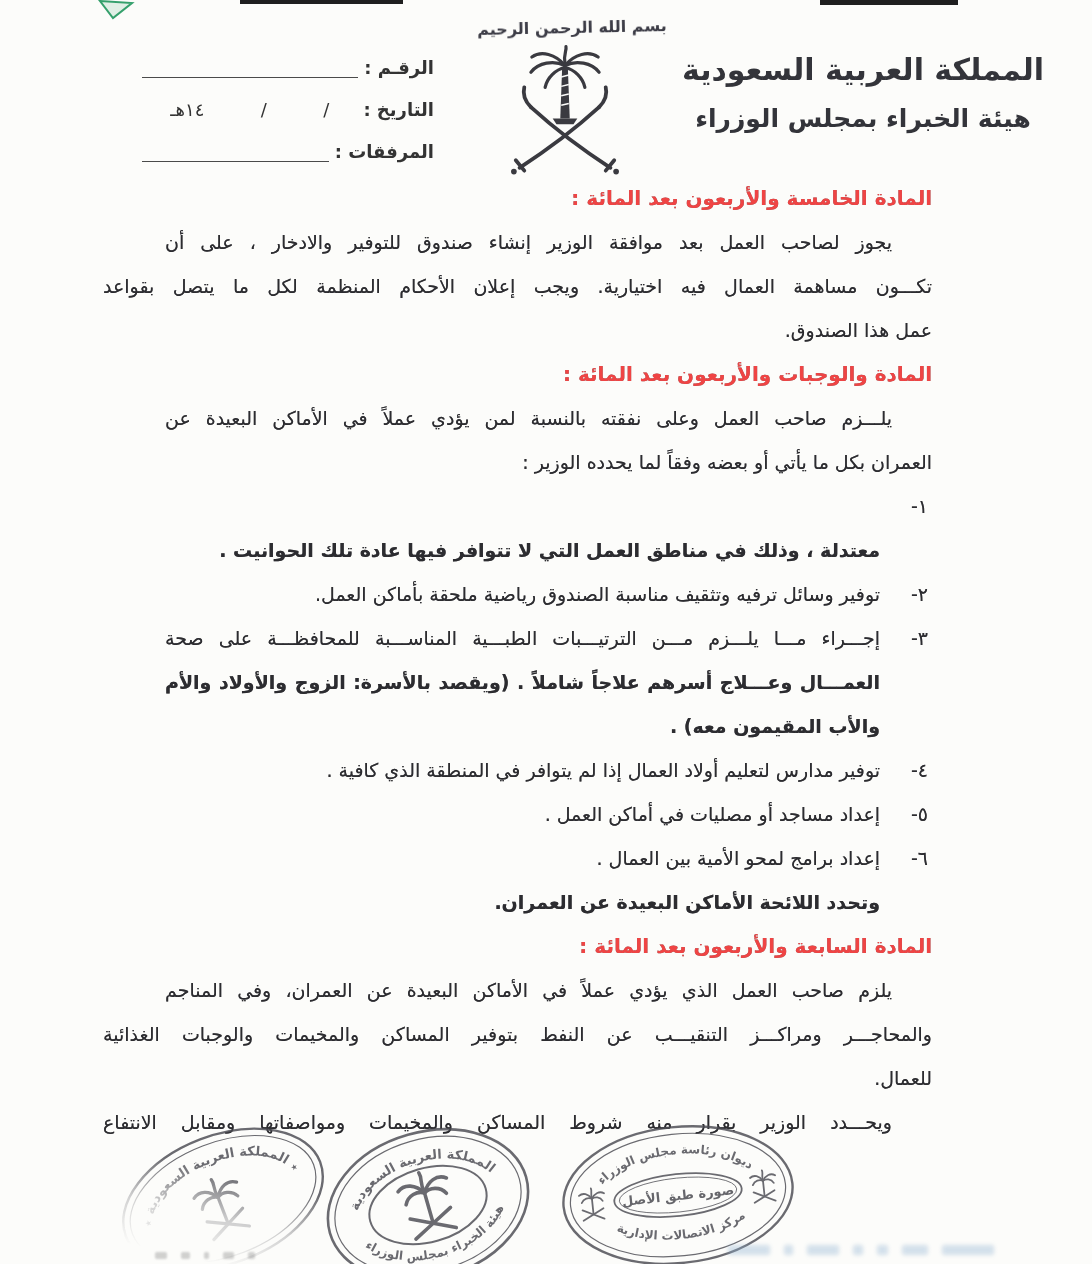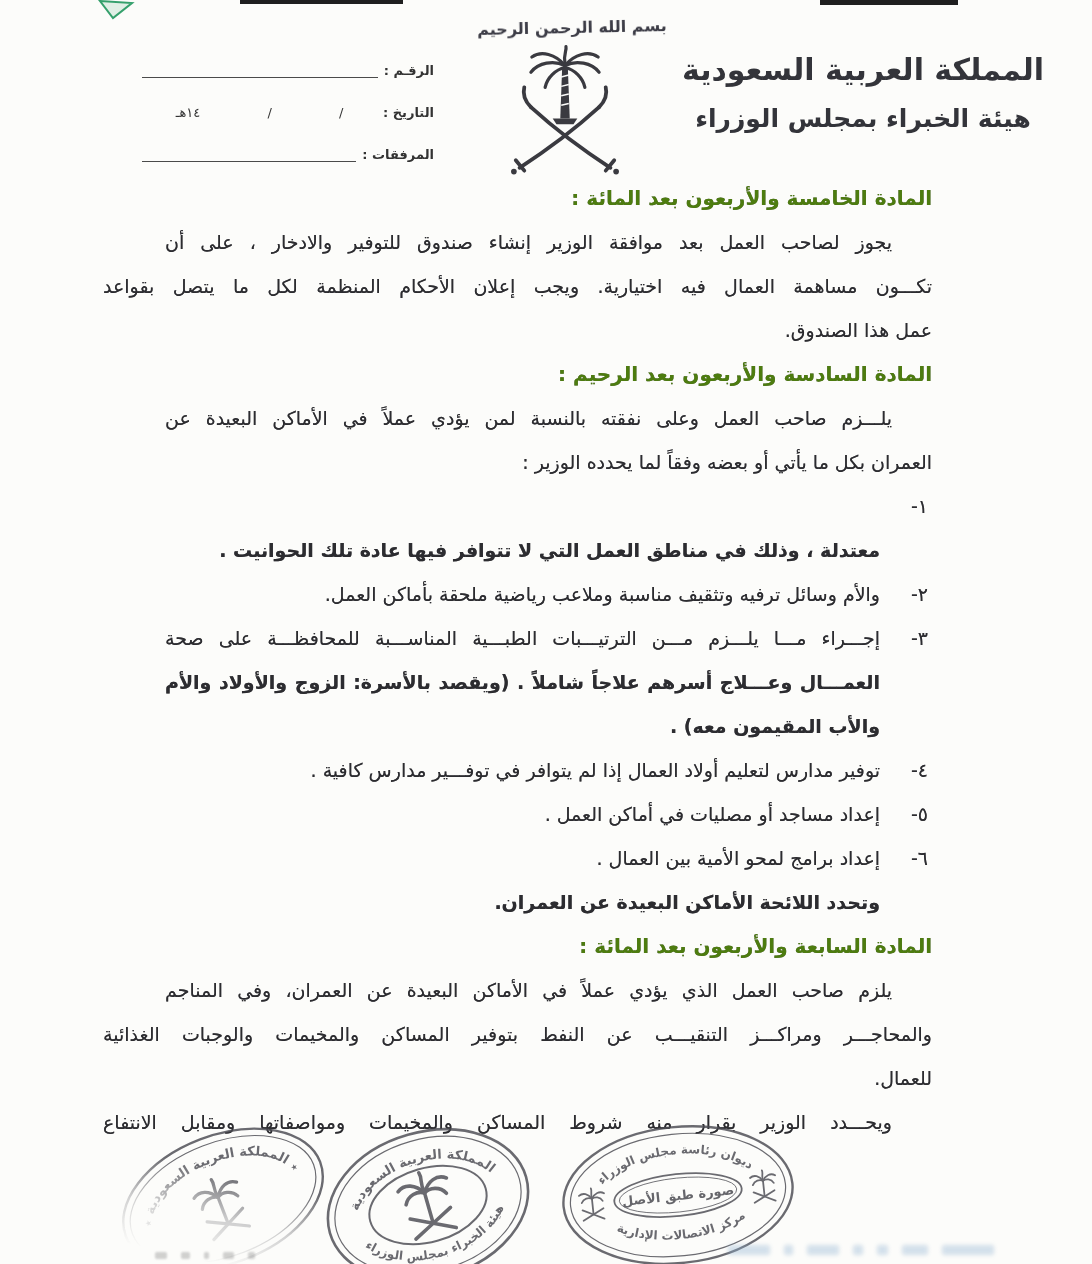--- a/index.html
+++ b/index.html
@@ -26,38 +26,38 @@
     position:absolute; right:14px; top:44px; width:430px; text-align:center;
     color:#33343a; filter:blur(.2px);
   }
   .letterhead .kingdom{font-size:30px; font-weight:bold; line-height:52px;}
   .letterhead .bureau{font-size:25px; font-weight:bold; line-height:46px;}
   
   .emblem{position:absolute; left:486px; top:40px; width:158px; height:142px; overflow:visible;}
   
   .fields{
     position:absolute; left:142px; top:48px; width:292px; direction:rtl;
-    color:#333; font-size:13px; font-weight:bold; filter:blur(.2px);
+    color:#333; font-size:18px; font-weight:bold; filter:blur(.2px);
   }
   .field-row{display:flex; align-items:flex-end; height:30px; margin-bottom:12px;}
   .field-row .lbl{white-space:nowrap; padding-left:6px;}
   .field-row .fill-line{flex:1; border-bottom:1.4px solid #4a4a4a; height:22px;}
   .date-cells{flex:1; display:flex; justify-content:space-around; align-items:flex-end;}
   .date-cells span{font-weight:normal;}
   
   .textwrap{
     position:absolute; top:176px; left:103px; right:160px;
     color:#2c2c30; filter:blur(.22px);
   }
   .doc-line{
     height:44px; line-height:44px; text-align:right; font-size:19px;
     text-shadow:0 0 .5px rgba(40,40,45,.65); white-space:nowrap;
   }
   .stretch{text-align:justify; text-align-last:justify; white-space:normal;}
-  .heading{font-weight:bold; font-size:20px; color:#4d7c0f;}
+  .heading{font-weight:bold; font-size:20px; color:#ef4444;}
   .ind1{padding-right:40px;}
   .item{position:relative; padding-right:52px;}
   .item .marker{position:absolute; right:4px; top:0; line-height:44px;}
   .cont{padding-right:52px;font-weight:bold;}
   .ml{margin-left:62px;}
   
   .stamp{position:absolute; opacity:.82;}
   .stamp svg{overflow:visible; display:block;}
   #stamp-left{left:106px; top:1124px; transform:rotate(-21deg);
     -webkit-mask-image:linear-gradient(215deg,#000 40%,rgba(0,0,0,.3) 58%,transparent 76%);
@@ -151,40 +151,40 @@
       <span class="lbl">المرفقات :</span>
       <span class="fill-line"></span>
     </div>
   </div>
 
   <div class="textwrap">
     <div class="doc-line heading">المادة الخامسة والأربعون بعد المائة :</div>
     <div class="doc-line stretch ind1 ml">يجوز لصاحب العمل بعد موافقة الوزير إنشاء صندوق للتوفير والادخار ، على أن</div>
     <div class="doc-line stretch">تكـــون مساهمة العمال فيه اختيارية. ويجب إعلان الأحكام المنظمة لكل ما يتصل بقواعد</div>
     <div class="doc-line">عمل هذا الصندوق.</div>
-    <div class="doc-line heading">المادة السادسة والأربعون بعد الرحيم :</div>
+    <div class="doc-line heading">المادة والوجبات والأربعون بعد المائة :</div>
     <div class="doc-line stretch ind1 ml">يلـــزم صاحب العمل وعلى نفقته بالنسبة لمن يؤدي عملاً في الأماكن البعيدة عن</div>
     <div class="doc-line">العمران بكل ما يأتي أو بعضه وفقاً لما يحدده الوزير :</div>
     <div class="doc-line item stretch ml">
       <span class="marker">١-</span>
     </div>
     <div class="doc-line cont">معتدلة ، وذلك في مناطق العمل التي لا تتوافر فيها عادة تلك الحوانيت .</div>
     <div class="doc-line item">
       <span class="marker">٢-</span>
-      <span>والأم وسائل ترفيه وتثقيف مناسبة وملاعب رياضية ملحقة بأماكن العمل.</span>
+      <span>توفير وسائل ترفيه وتثقيف مناسبة الصندوق رياضية ملحقة بأماكن العمل.</span>
     </div>
     <div class="doc-line item stretch ml">
       <span class="marker">٣-</span>
       <span>إجـــراء مـــا يلـــزم مـــن الترتيـــبات الطبـــية المناســـبة للمحافظـــة على صحة</span>
     </div>
     <div class="doc-line cont stretch ml">العمـــال وعـــلاج أسرهم علاجاً شاملاً . (ويقصد بالأسرة: الزوج والأولاد والأم</div>
     <div class="doc-line cont">والأب المقيمون معه) .</div>
     <div class="doc-line item">
       <span class="marker">٤-</span>
-      <span>توفير مدارس لتعليم أولاد العمال إذا لم يتوافر في توفـــير مدارس كافية .</span>
+      <span>توفير مدارس لتعليم أولاد العمال إذا لم يتوافر في المنطقة الذي كافية .</span>
     </div>
     <div class="doc-line item">
       <span class="marker">٥-</span>
       <span>إعداد مساجد أو مصليات في أماكن العمل .</span>
     </div>
     <div class="doc-line item">
       <span class="marker">٦-</span>
       <span>إعداد برامج لمحو الأمية بين العمال .</span>
     </div>
     <div class="doc-line cont">وتحدد اللائحة الأماكن البعيدة عن العمران.</div>

